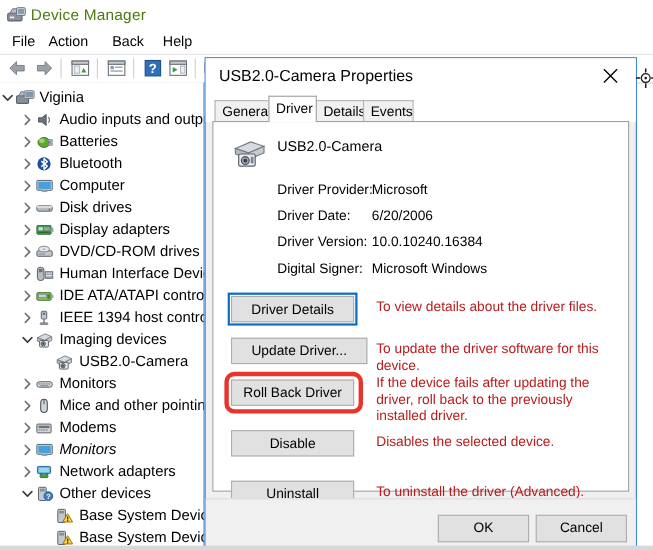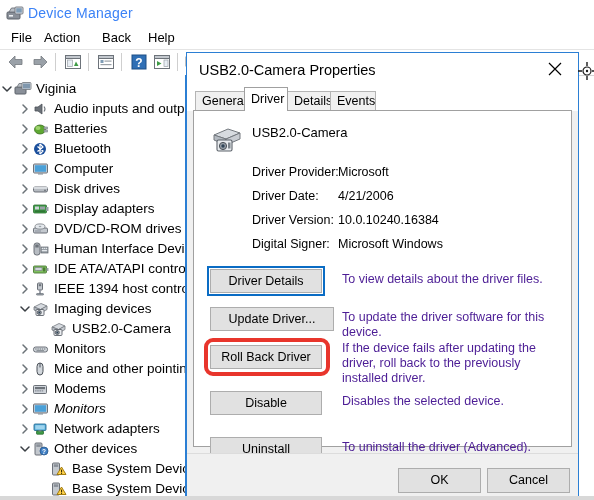--- a/index.html
+++ b/index.html
@@ -6,21 +6,21 @@
   body{
     width:594px;height:500px;overflow:hidden;position:relative;
     background:#f0f0f0;
     font-family:"Liberation Sans", sans-serif;
     -webkit-font-smoothing:antialiased;
   }
   
   #dm-window{position:absolute;left:0;top:0;width:594px;height:500px;background:#ffffff;}
   #dm-titlebar{position:absolute;left:0;top:0;width:594px;height:30px;background:#ffffff;}
   #dm-title-icon{position:absolute;left:6px;top:6px;width:18px;height:16px;}
-  #dm-title-text{position:absolute;left:28px;top:5px;font-size:14px;color:#3b82f6;
+  #dm-title-text{position:absolute;left:28px;top:5px;font-size:14px;color:#4d7c0f;
     font-family:"Liberation Sans",sans-serif;letter-spacing:.2px;white-space:nowrap;}
   #dm-menubar{position:absolute;left:0;top:28px;width:594px;height:20px;background:#ffffff;}
   .menu-item{position:absolute;top:0;font-size:13px;color:#000;line-height:20px;
      padding:0 7px;cursor:default;white-space:nowrap;}
   #dm-toolbar{position:absolute;left:0;top:49px;width:594px;height:25px;
      background:#ffffff;border-top:1px solid #e4e4e4;border-bottom:1px solid #d4d4d4;}
   .tb-sep{position:absolute;top:3px;width:1px;height:18px;background:#cfcfcf;}
   .tb-btn{position:absolute;top:2px;width:20px;height:20px;}
 
   
@@ -55,21 +55,21 @@
   #tabbody{position:absolute;left:6px;top:57px;width:379px;height:337px;
      background:#ffffff;border:1px solid #a0a0a0;box-sizing:border-box;}
   #dev-icon{position:absolute;left:14px;top:12px;width:36px;height:32px;}
   #dev-name{position:absolute;left:58px;top:14px;font-size:13px;color:#000;white-space:nowrap;}
   .dfield-label{position:absolute;font-size:12.5px;color:#000;white-space:nowrap;}
   .dfield-value{position:absolute;left:144px;font-size:12.5px;color:#000;white-space:nowrap;}
 
   .act-btn{position:absolute;height:24px;background:#e1e1e1;border:1px solid #adadad;
      box-sizing:border-box;font-size:12.5px;color:#000;text-align:center;line-height:22px;
      white-space:nowrap;}
-  .act-desc{position:absolute;font-size:12.5px;color:#4c1d95;line-height:15px;}
+  .act-desc{position:absolute;font-size:12.5px;color:#b91c1c;line-height:15px;}
 
   #focus-ring{position:absolute;border:2px solid #0a6cc4;box-sizing:border-box;}
   #redbox{position:absolute;border:4px solid #e8352c;border-radius:9px;box-sizing:border-box;
      pointer-events:none;}
 
   #props-footer{position:absolute;left:0;top:400px;width:391px;height:50px;background:#f0f0f0;
      border-top:1px solid #dcdcdc;}
   .foot-btn{position:absolute;top:14px;width:83px;height:25px;background:#e1e1e1;
      border:1px solid #adadad;box-sizing:border-box;font-size:12.5px;color:#000;
      text-align:center;line-height:23px;}
@@ -479,21 +479,21 @@
         <rect x="9" y="17" width="15" height="11" rx="1.5" fill="#e9ecef" stroke="#5d636b" stroke-width="1.1"></rect>
         <circle cx="15" cy="23" r="3.6" fill="#98a0a8" stroke="#4b5158" stroke-width="1"></circle>
         <circle cx="15" cy="23" r="1.7" fill="#2f4356"></circle>
         <rect x="20" y="19.5" width="2.5" height="6" fill="#7e858c"></rect>
       </svg>
     </span>
     <span id="dev-name">USB2.0-Camera</span>
   <span class="dfield-label" style="left: 58px; top: 54px;">Driver Provider:</span>
       <span class="dfield-value" style="top: 54px;">Microsoft</span>
       <span class="dfield-label" style="left: 58px; top: 78px;">Driver Date:</span>
-      <span class="dfield-value" style="top: 78px;">4/21/2006</span>
+      <span class="dfield-value" style="top: 78px;">6/20/2006</span>
       <span class="dfield-label" style="left: 58px; top: 102px;">Driver Version:</span>
       <span class="dfield-value" style="top: 102px;">10.0.10240.16384</span>
       <span class="dfield-label" style="left: 58px; top: 126px;">Digital Signer:</span>
       <span class="dfield-value" style="top: 126px;">Microsoft Windows</span>
       <div class="act-btn" style="left: 16px; top: 158px; width: 112px;">Driver Details</div>
       <div id="focus-ring" style="left: 13px; top: 155px; width: 118px; height: 30px; border-color: rgb(10, 108, 196);"></div>
       <div class="act-desc" style="left: 148px; top: 161px; width: 218px;">To view details about the driver files.</div>
       <div class="act-btn" style="left: 16px; top: 196px; width: 124px;">Update Driver...</div>
       <div class="act-desc" style="left: 148px; top: 199px; width: 218px;">To update the driver software for this device.</div>
       <div class="act-btn" style="left: 16px; top: 234px; width: 112px;">Roll Back Driver</div>

